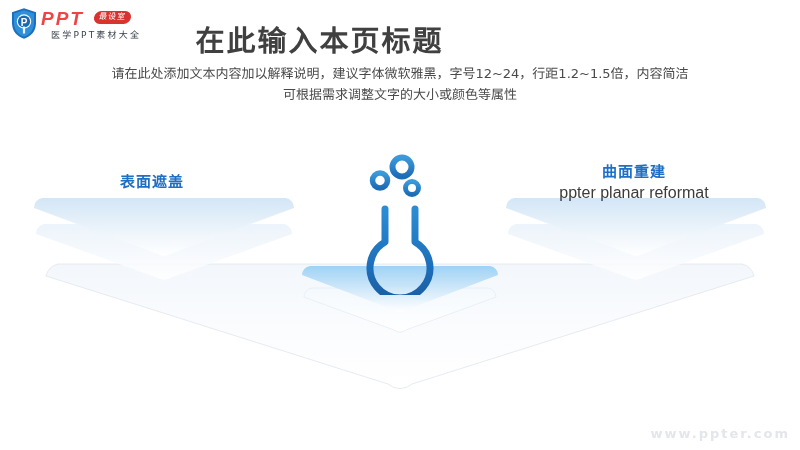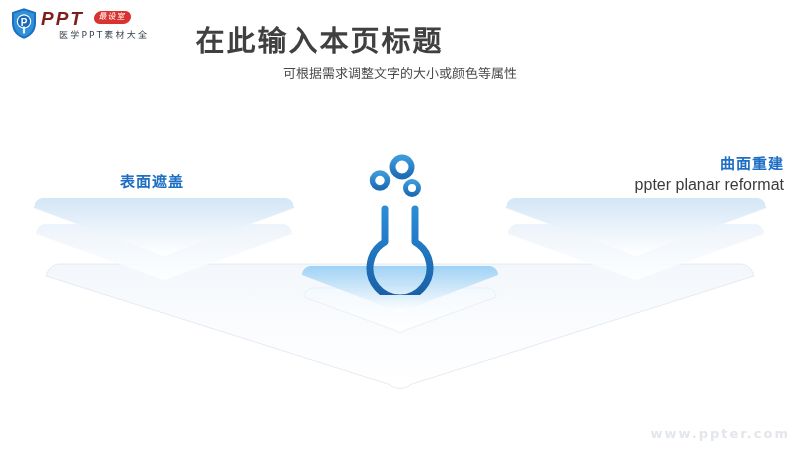--- a/index.html
+++ b/index.html
@@ -35,41 +35,41 @@
     height: 33px;
   }
   .logo-ppt {
     position: absolute;
     left: 33px;
     top: 3px;
     font-size: 19px;
     font-weight: bold;
     font-style: italic;
     letter-spacing: 2px;
-    color: #7f1d1d;
+    color: #ef4444;
     font-family: "Liberation Sans", sans-serif;
     text-align: center;
   }
   .logo-badge {
     position: absolute;
     left: 86px;
     top: 6px;
     padding: 1px 5px 2px 5px;
     border-radius: 7px;
     background: #d8332f;
     color: #ffffff;
     font-size: 8px;
     letter-spacing: 1px;
     line-height: 10px;
     font-family: "DejaVu Sans", sans-serif;
     transform: skewX(-8deg);
   }
   .logo-sub {
     position: absolute;
-    left: 51px;
+    left: 43px;
     top: 23px;
     font-size: 9px;
     letter-spacing: 2.2px;
     color: #39414b;
     font-family: "DejaVu Sans", sans-serif;
   }
 
   
   .title {
     position: absolute;
@@ -173,20 +173,21 @@
       <text x="14" y="18.6" text-anchor="middle" font-family="Liberation Sans, sans-serif" font-size="10" font-weight="bold" fill="#ffffff">P</text>
       <rect x="12.9" y="19.5" width="2.2" height="7" fill="#ffffff" opacity="0.9"></rect>
     </svg>
     <div class="logo-ppt">PPT</div>
     <div class="logo-badge">最设室</div>
     <div class="logo-sub">医学PPT素材大全</div>
   </div>
 
   <div class="title">在此输入本页标题</div>
   <div class="subtitle">
+    <div>请在此处添加文本内容加以解释说明，建议字体微软雅黑，字号12~24，行距1.2~1.5倍，内容简洁</div>
     <div>可根据需求调整文字的大小或颜色等属性</div>
   </div>
 
   <svg class="backdrop" viewBox="0 0 720 130">
     <defs>
       <linearGradient id="bdFill" x1="0" y1="0" x2="0" y2="1">
         <stop offset="0%" stop-color="#f3f7fb"></stop>
         <stop offset="55%" stop-color="#fbfcfe"></stop>
         <stop offset="100%" stop-color="#ffffff"></stop>
       </linearGradient>
@@ -216,21 +217,21 @@
     <div class="cn">表面遮盖</div>
   </div>
 
   <div class="plate-group" style="left:500px; top:192px;">
     <svg width="272" height="92" viewBox="0 0 272 92">
       <path d="M16 32 H256 A10 10 0 0 1 264 42 L142 86 A12 12 0 0 1 130 86 L8 42 A10 10 0 0 1 16 32 Z" fill="url(#plLow)" opacity="0.9"></path>
       <path d="M14 6 H258 A10 10 0 0 1 266 16 L142 62 A12 12 0 0 1 130 62 L6 16 A10 10 0 0 1 14 6 Z" fill="url(#plTop)"></path>
     </svg>
   </div>
 
-  <div class="side-label" style="left:484px; top:154px;text-align:right;">
+  <div class="side-label" style="left:484px; top:162px;">
     <div class="cn">曲面重建</div>
     <div class="en">ppter planar reformat</div>
   </div>
 
   <div class="plate-group" style="left:290px; top:262px;">
     <svg width="220" height="76" viewBox="0 0 220 76">
       <defs>
         <linearGradient id="cLow" x1="0" y1="0" x2="0" y2="1">
           <stop offset="0%" stop-color="#f4f9fd"></stop>
           <stop offset="100%" stop-color="#ffffff"></stop>

